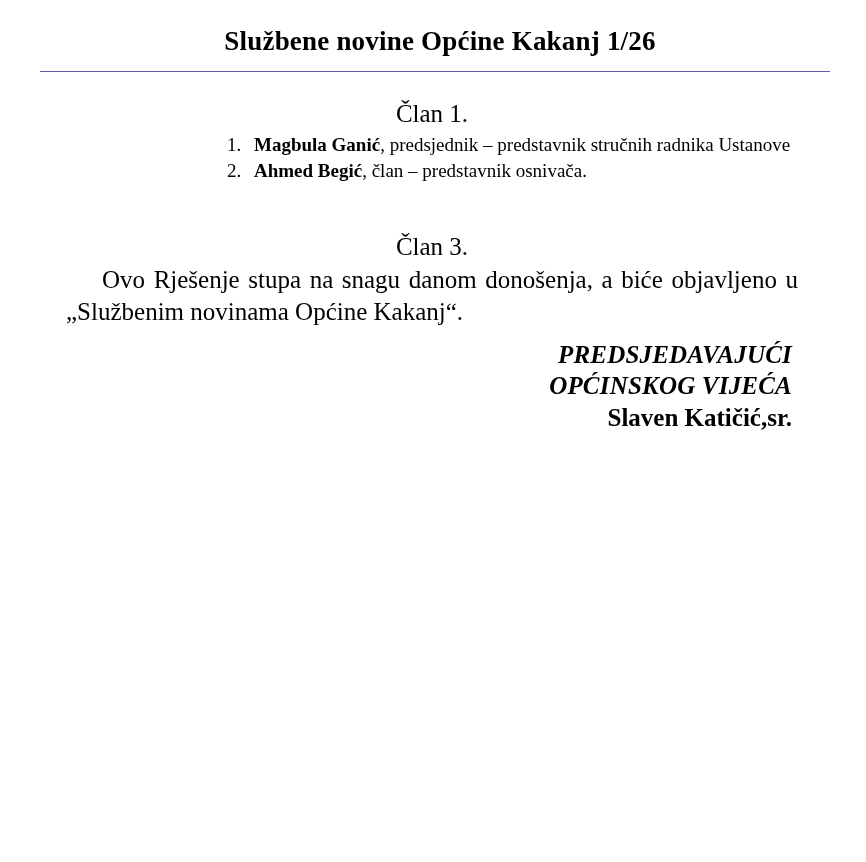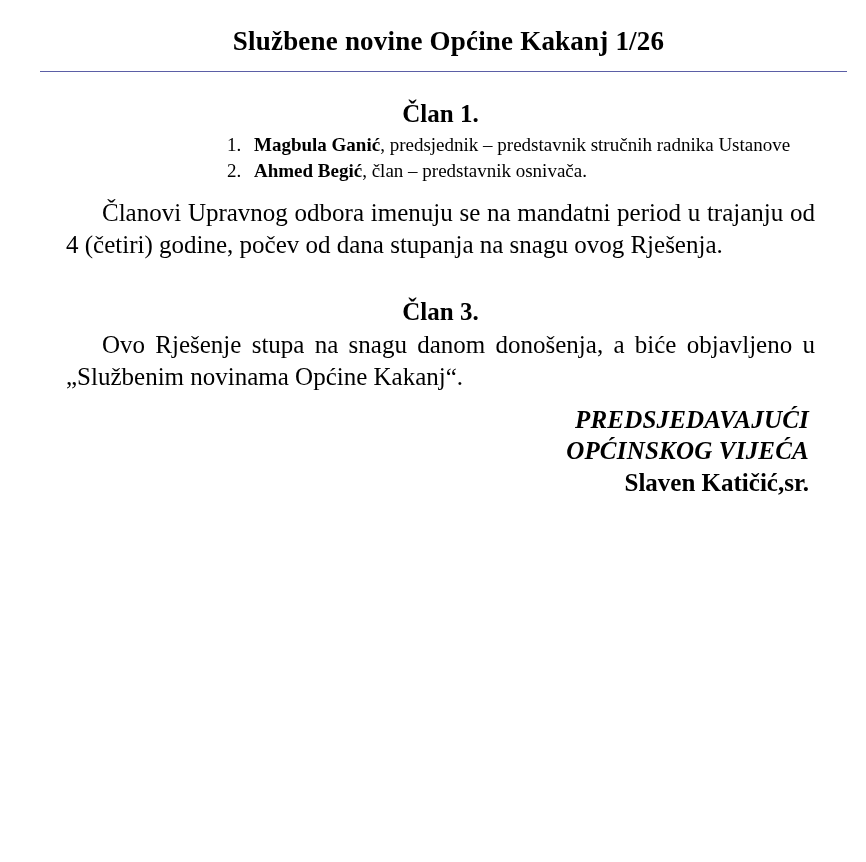--- a/index.html
+++ b/index.html
@@ -11,21 +11,21 @@
     width: 866px;
     height: 862px;
     font-family: "Liberation Serif", "DejaVu Serif", serif;
     color: #000000;
     overflow: hidden;
   }
   .page {
     width: 866px;
     height: 862px;
     box-sizing: border-box;
-    padding: 18px 19px 0 40px;
+    padding: 18px 36px 0 40px;
     position: relative;
   }
   .doc-header {
     font-size: 27px;
     font-weight: bold;
     text-align: center;
     letter-spacing: 0.2px;
     padding-left: 10px;
     margin-top: 8px;
   }
@@ -34,21 +34,21 @@
     border: none;
     border-top: 1.5px solid #5b5ea6;
     width: 100%;
   }
   .body-block {
     margin-top: 26px;
     padding: 0 32px 0 26px;
   }
   .article-title {
     font-size: 25px;
-    font-weight: bold;
+    font-weight: normal;
     text-align: center;
     margin: 0 0 2px 0;
     line-height: 1.25;
   }
   .para {
     font-size: 25px;
     line-height: 1.30;
     text-align: justify;
     text-justify: inter-word;
     text-indent: 36px;
@@ -106,21 +106,20 @@
         </li>
         <li>
           <b>Ahmed Begić</b><span>, član – predstavnik osnivača.</span>
         </li>
       </ol>
     </div>
 
     <div class="spacer-sm"></div>
 
     <div>
-      <p class="para">Članovi Upravnog odbora imenuju se na mandatni period u trajanju od 4 (četiri) godine, počev od dana stupanja na snagu ovog Rješenja.</p>
     </div>
 
     <div class="spacer-lg"></div>
 
     <div>
       <div class="article-title">Član 3.</div>
       <p class="para">Ovo Rješenje stupa na snagu danom donošenja, a biće objavljeno u „Službenim novinama Općine Kakanj“.</p>
     </div>
 
     <div class="signature">

